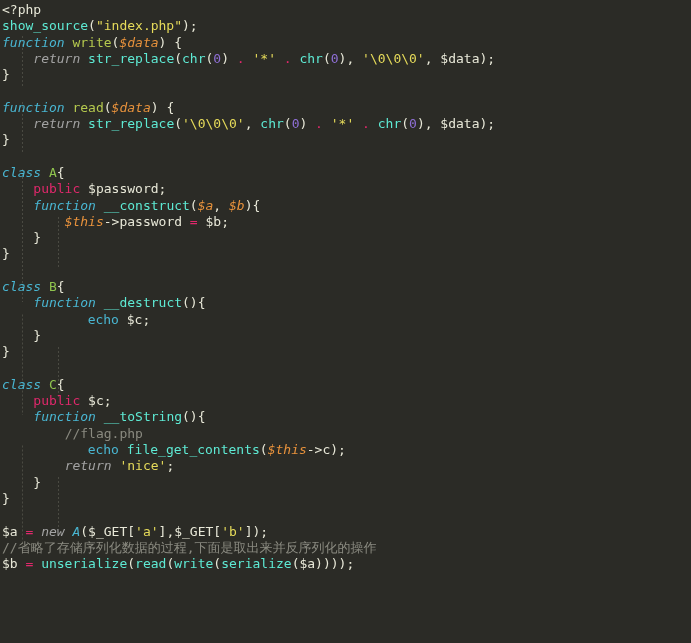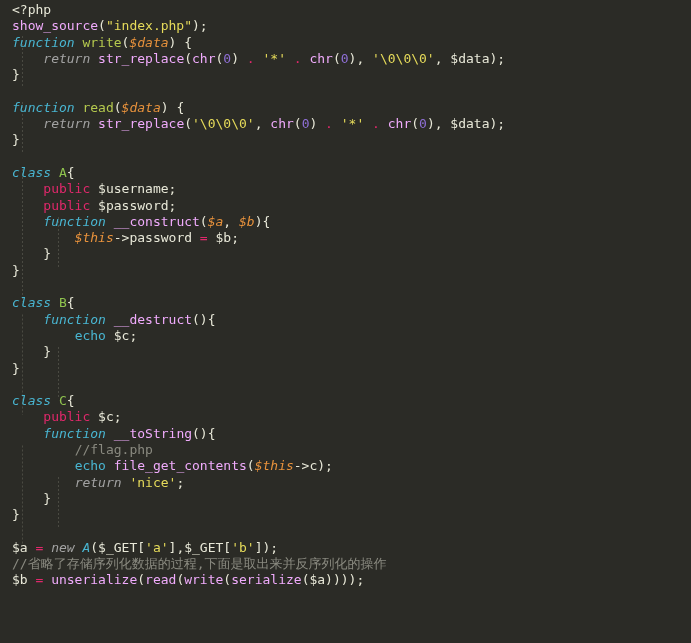--- a/index.html
+++ b/index.html
@@ -21,45 +21,45 @@
     background: #2b2b26;
     padding: 2px 0 0 0;
     box-sizing: border-box;
   }
 
   .code-line {
     height: 16.3px;
     line-height: 16.3px;
     font-size: 13px;
     white-space: pre;
-    padding-left: 12px;
+    padding-left: 2px;
     position: relative;
     letter-spacing: 0px;
   }
 
   
   .guide {
     position: absolute;
     top: 0;
     width: 1px;
     background-image: linear-gradient(to bottom, #4a4a42 50%, rgba(0,0,0,0) 0%);
     background-position: left;
     background-size: 1px 4px;
     background-repeat: repeat-y;
     pointer-events: none;
   }
 
   
   .t-plain    { color: #e8e8d8; }
   .t-kw       { color: #49b6d2; font-style: italic; }   
-  .t-kw2      { color: #49b6d2; }                        
+  .t-kw2      { color: #49b6d2; margin-left: 23px; }                        
   .t-modifier { color: #e0286b; }                        
   .t-return   { color: #a3a3a3; font-style: italic; }                        
   .t-func     { color: #b5c94e; }                        
-  .t-call     { color: #f0abfc; }                        
+  .t-call     { color: #5eead4; }                        
   .t-classname{ color: #8fc34e; }                        
   .t-classref { color: #49b6d2; font-style: italic; }    
   .t-param    { color: #e8923c; font-style: italic; }    
   .t-var      { color: #e8e8d8; }                        
   .t-string   { color: #e6db5a; }                        
   .t-num      { color: #8f6fd6; }                        
   .t-op       { color: #e0286b; }                        
   .t-punc     { color: #e8e8d8; }
   .t-comment  { color: #8a8a80; text-align: center; }
   .t-brace    { color: #e8e8d8; }
@@ -82,21 +82,20 @@
       <div class="code-line"><span class="t-call">show_source</span><span class="t-punc">(</span><span class="t-string">"index.php"</span><span class="t-punc">);</span></div>
       <div class="code-line"><span class="t-kw">function</span><span class="t-plain"> </span><span class="t-func">write</span><span class="t-punc">(</span><span class="t-param">$data</span><span class="t-punc">) {</span></div>
       <div class="code-line"><span class="t-plain">    </span><span class="t-return">return</span><span class="t-plain"> </span><span class="t-call">str_replace</span><span class="t-punc">(</span><span class="t-call">chr</span><span class="t-punc">(</span><span class="t-num">0</span><span class="t-punc">) </span><span class="t-op">.</span><span class="t-plain"> </span><span class="t-string">'*'</span><span class="t-plain"> </span><span class="t-op">.</span><span class="t-plain"> </span><span class="t-call">chr</span><span class="t-punc">(</span><span class="t-num">0</span><span class="t-punc">), </span><span class="t-string">'\0\0\0'</span><span class="t-punc">, </span><span class="t-var">$data</span><span class="t-punc">);</span></div>
       <div class="code-line"><span class="t-brace">}</span></div>
       <div class="code-line">&nbsp;</div>
       <div class="code-line"><span class="t-kw">function</span><span class="t-plain"> </span><span class="t-func">read</span><span class="t-punc">(</span><span class="t-param">$data</span><span class="t-punc">) {</span></div>
       <div class="code-line"><span class="t-plain">    </span><span class="t-return">return</span><span class="t-plain"> </span><span class="t-call">str_replace</span><span class="t-punc">(</span><span class="t-string">'\0\0\0'</span><span class="t-punc">, </span><span class="t-call">chr</span><span class="t-punc">(</span><span class="t-num">0</span><span class="t-punc">) </span><span class="t-op">.</span><span class="t-plain"> </span><span class="t-string">'*'</span><span class="t-plain"> </span><span class="t-op">.</span><span class="t-plain"> </span><span class="t-call">chr</span><span class="t-punc">(</span><span class="t-num">0</span><span class="t-punc">), </span><span class="t-var">$data</span><span class="t-punc">);</span></div>
       <div class="code-line"><span class="t-brace">}</span></div>
       <div class="code-line">&nbsp;</div>
       <div class="code-line"><span class="t-kw">class</span><span class="t-plain"> </span><span class="t-classname">A</span><span class="t-brace">{</span></div>
-      <div class="code-line"><span class="t-plain">    </span><span class="t-modifier">public</span><span class="t-plain"> </span><span class="t-var">$username</span><span class="t-punc">;</span></div>
       <div class="code-line"><span class="t-plain">    </span><span class="t-modifier">public</span><span class="t-plain"> </span><span class="t-var">$password</span><span class="t-punc">;</span></div>
       <div class="code-line"><span class="t-plain">    </span><span class="t-kw">function</span><span class="t-plain"> </span><span class="t-call">__construct</span><span class="t-punc">(</span><span class="t-param">$a</span><span class="t-punc">, </span><span class="t-param">$b</span><span class="t-punc">){</span></div>
       <div class="code-line"><span class="t-plain">        </span><span class="t-param">$this</span><span class="t-var">-&gt;password </span><span class="t-op">=</span><span class="t-plain"> </span><span class="t-var">$b</span><span class="t-punc">;</span></div>
       <div class="code-line"><span class="t-brace">    }</span></div>
       <div class="code-line"><span class="t-brace">}</span></div>
       <div class="code-line">&nbsp;</div>
       <div class="code-line"><span class="t-kw">class</span><span class="t-plain"> </span><span class="t-classname">B</span><span class="t-brace">{</span></div>
       <div class="code-line"><span class="t-plain">    </span><span class="t-kw">function</span><span class="t-plain"> </span><span class="t-call">__destruct</span><span class="t-punc">(){</span></div>
       <div class="code-line"><span class="t-plain">        </span><span class="t-kw2">echo</span><span class="t-plain"> </span><span class="t-var">$c</span><span class="t-punc">;</span></div>
       <div class="code-line"><span class="t-brace">    }</span></div>

